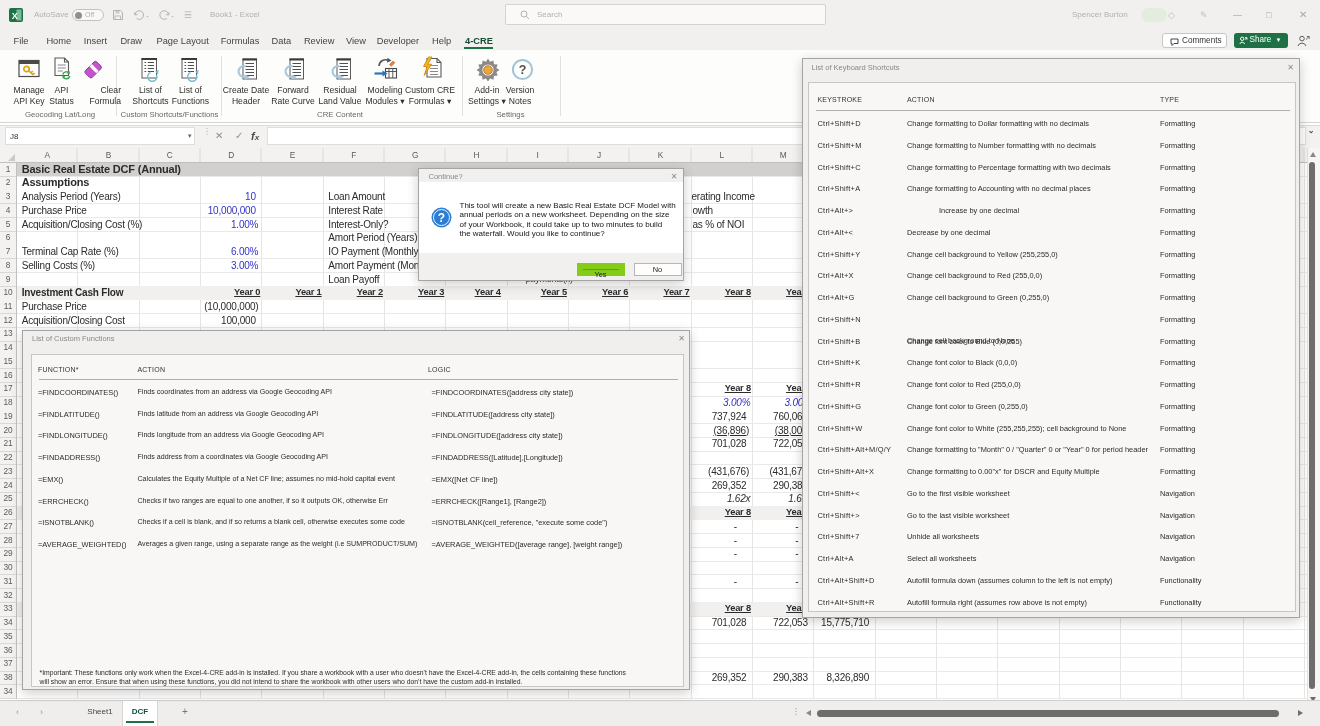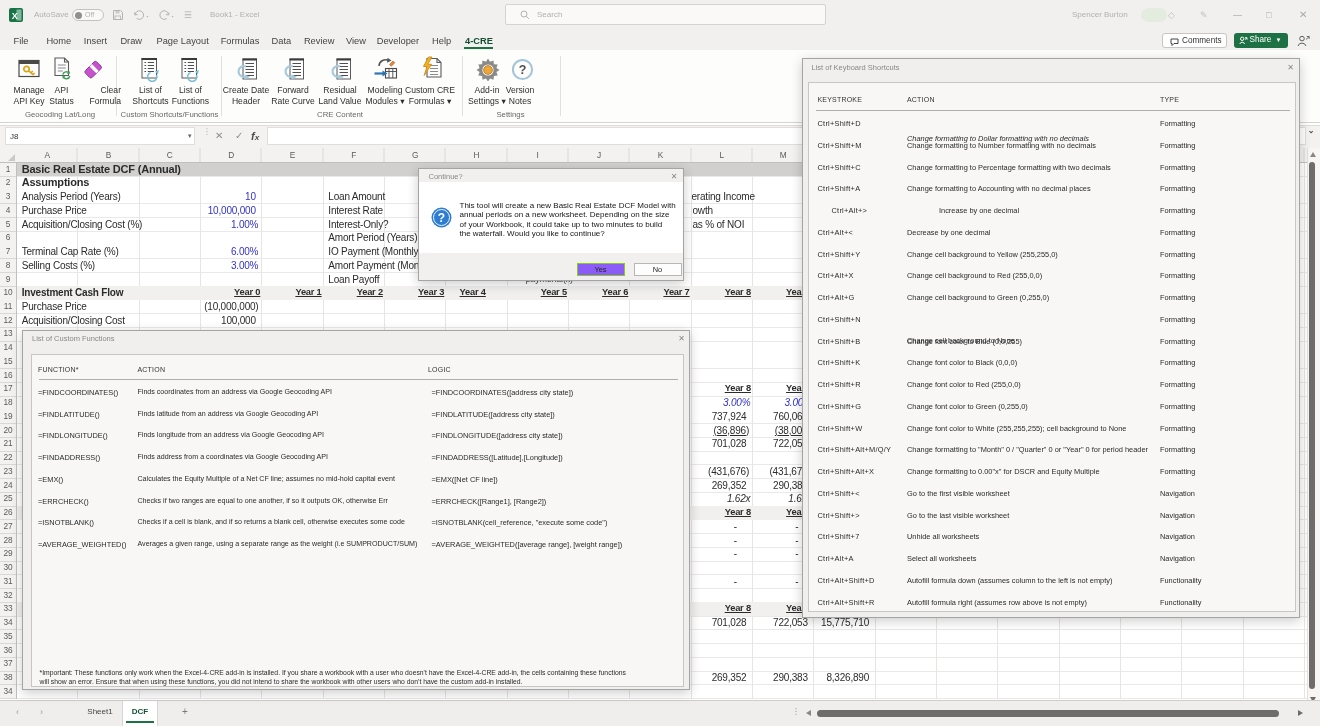--- a/index.html
+++ b/index.html
@@ -328,21 +328,21 @@
 <div class="cell " style="left:328.3px;top:272.5px;">Loan Payoff</div>
 <div class="cell" style="left:520.5px;top:272.5px;color:#4a4a4a;font-size:9px;">=payments(x)</div>
 <div class="cell" style="left:691.5px;top:190.0px;">erating Income</div>
 <div class="cell" style="left:692.5px;top:203.7px;">owth</div>
 <div class="cell" style="left:692.5px;top:217.5px;">as % of NOI</div>
 <div class="cell bold" style="left:21.7px;top:286.2px;">Investment Cash Flow</div>
 <div class="cell num yr" style="left:200.5px;top:286.2px;width:59.8px;">Year 0</div>
 <div class="cell num yr" style="left:261.8px;top:286.2px;width:59.8px;">Year 1</div>
 <div class="cell num yr" style="left:323.1px;top:286.2px;width:59.8px;">Year 2</div>
 <div class="cell num yr" style="left:384.5px;top:286.2px;width:59.8px;">Year 3</div>
-<div class="cell num yr" style="left:426px;top:286.2px;width:59.8px;">Year 4</div>
+<div class="cell num yr" style="left:441px;top:286.2px;width:59.8px;">Year 4</div>
 <div class="cell num yr" style="left:507.1px;top:286.2px;width:59.8px;">Year 5</div>
 <div class="cell num yr" style="left:568.5px;top:286.2px;width:59.8px;">Year 6</div>
 <div class="cell num yr" style="left:629.8px;top:286.2px;width:59.8px;">Year 7</div>
 <div class="cell num yr" style="left:691.1px;top:286.2px;width:59.8px;">Year 8</div>
 <div class="cell num yr" style="left:752.5px;top:286.2px;width:59.8px;">Year 9</div>
 <div class="cell " style="left:21.7px;top:299.9px;">Purchase Price</div>
 <div class="cell num " style="left:200.5px;top:299.9px;width:58.0px;">(10,000,000)</div>
 <div class="cell " style="left:21.7px;top:313.7px;">Acquisition/Closing Cost</div>
 <div class="cell num " style="left:200.5px;top:313.7px;width:55.3px;">100,000</div>
 <div class="cell num yr" style="left:691.1px;top:382.4px;width:59.8px;">Year 8</div>
@@ -406,21 +406,21 @@
 <div style="position:absolute;left:0;top:0;width:100%;height:13px;background:#f2f0ef;"></div>
 <div class="dlg-title" style="top:3px;font-size:7.5px;">Continue?</div>
 <div class="dlg-x" style="right:5px;top:3px;font-size:8px;">✕</div>
 <div style="position:absolute;left:0;bottom:0;width:100%;height:27px;background:#f2f0ef;"></div>
 <svg style="position:absolute;left:12px;top:38px;" width="21" height="21" viewBox="0 0 21 21">
       <circle cx="10.5" cy="10.5" r="10" fill="#2d7dd2"></circle>
       <circle cx="10.5" cy="10.5" r="8" fill="none" stroke="#fff" stroke-width="1" opacity=".9"></circle>
       <text x="10.5" y="15" font-size="12" font-weight="bold" fill="#fff" text-anchor="middle" font-family="Liberation Sans">?</text>
     </svg>
 <div style="position:absolute;left:41px;top:32px;font-size:8px;line-height:9.5px;color:#151515;white-space:nowrap;">This tool will create a new Basic Real Estate DCF Model with<br>annual periods on a new worksheet. Depending on the size<br>of your Workbook, it could take up to two minutes to build<br>the waterfall. Would you like to continue?</div>
-<div style="position:absolute;left:158px;top:94px;width:48px;height:13px;background:#8b5cf6;border:1px solid #84cc16;font-size:7.4px;color:#222;text-align:center;line-height:12px;">Yes</div>
+<div style="position:absolute;left:158px;top:94px;width:48px;height:13px;background:#8b5cf6;border:6px solid #84cc16;font-size:7.4px;color:#222;text-align:center;line-height:12px;">Yes</div>
 <div style="position:absolute;left:215px;top:94px;width:48px;height:13px;background:#fdfdfd;border:1px solid #b8b6b4;font-size:7.4px;color:#222;text-align:center;line-height:12px;">No</div>
 </div>
 <div id="dlg-functions" class="dlg" style="left:22px;top:330px;width:668px;height:360px;background:#f1efee;">
 <div class="dlg-title" style="left:9px;top:3px;font-size:7.5px;">List of Custom Functions</div>
 <div class="dlg-x" style="right:4px;top:3px;font-size:8px;">✕</div>
 <div class="panel" style="left:7.5px;top:22.5px;width:653px;height:333px;">
 <div class="thead" style="left:6.5px;top:11px;">FUNCTION*</div>
 <div class="thead" style="left:106px;top:11px;">ACTION</div>
 <div class="thead" style="left:396.5px;top:11px;">LOGIC</div>
 <div style="position:absolute;left:7px;top:24.5px;width:639px;height:1px;background:#b0aeac;"></div>
@@ -453,32 +453,32 @@
 </div>
 <div id="dlg-shortcuts" class="dlg" style="left:801.5px;top:58px;width:498px;height:560px;background:#f1efee;">
 <div class="dlg-title" style="left:9px;top:4px;font-size:7.5px;">List of Keyboard Shortcuts</div>
 <div class="dlg-x" style="right:4.5px;top:4px;font-size:8px;">✕</div>
 <div class="panel" style="left:5px;top:23px;width:488px;height:530px;">
 <div class="thead" style="left:9px;top:12.5px;">KEYSTROKE</div>
 <div class="thead" style="left:98.5px;top:12.5px;">ACTION</div>
 <div class="thead" style="left:351.5px;top:12.5px;">TYPE</div>
 <div style="position:absolute;left:7px;top:26.5px;width:474px;height:1px;background:#b0aeac;"></div>
 <div class="trow ks" style="left:9px;top:36.00px;">Ctrl+Shift+D</div>
-<div class="trow" style="left:98.5px;top:51px;font-style:italic;">Change formatting to Dollar formatting with no decimals</div>
+<div class="trow" style="left:98.5px;top:36.00px;">Change formatting to Dollar formatting with no decimals</div>
 <div class="trow" style="left:351.5px;top:36.00px;">Formatting</div>
 <div class="trow ks" style="left:9px;top:57.75px;">Ctrl+Shift+M</div>
 <div class="trow" style="left:98.5px;top:57.75px;">Change formatting to Number formatting with no decimals</div>
 <div class="trow" style="left:351.5px;top:57.75px;">Formatting</div>
 <div class="trow ks" style="left:9px;top:79.50px;">Ctrl+Shift+C</div>
 <div class="trow" style="left:98.5px;top:79.50px;">Change formatting to Percentage formatting with two decimals</div>
 <div class="trow" style="left:351.5px;top:79.50px;">Formatting</div>
 <div class="trow ks" style="left:9px;top:101.25px;">Ctrl+Shift+A</div>
 <div class="trow" style="left:98.5px;top:101.25px;">Change formatting to Accounting with no decimal places</div>
 <div class="trow" style="left:351.5px;top:101.25px;">Formatting</div>
-<div class="trow ks" style="left:23px;top:123.00px;">Ctrl+Alt+&gt;</div>
+<div class="trow ks" style="left:9px;top:123.00px;">Ctrl+Alt+&gt;</div>
 <div class="trow" style="left:98.5px;top:123.00px;padding-left:32px;">Increase by one decimal</div>
 <div class="trow" style="left:351.5px;top:123.00px;">Formatting</div>
 <div class="trow ks" style="left:9px;top:144.75px;">Ctrl+Alt+&lt;</div>
 <div class="trow" style="left:98.5px;top:144.75px;">Decrease by one decimal</div>
 <div class="trow" style="left:351.5px;top:144.75px;">Formatting</div>
 <div class="trow ks" style="left:9px;top:166.50px;">Ctrl+Shift+Y</div>
 <div class="trow" style="left:98.5px;top:166.50px;">Change cell background to Yellow (255,255,0)</div>
 <div class="trow" style="left:351.5px;top:166.50px;">Formatting</div>
 <div class="trow ks" style="left:9px;top:188.25px;">Ctrl+Alt+X</div>
 <div class="trow" style="left:98.5px;top:188.25px;">Change cell background to Red (255,0,0)</div>

